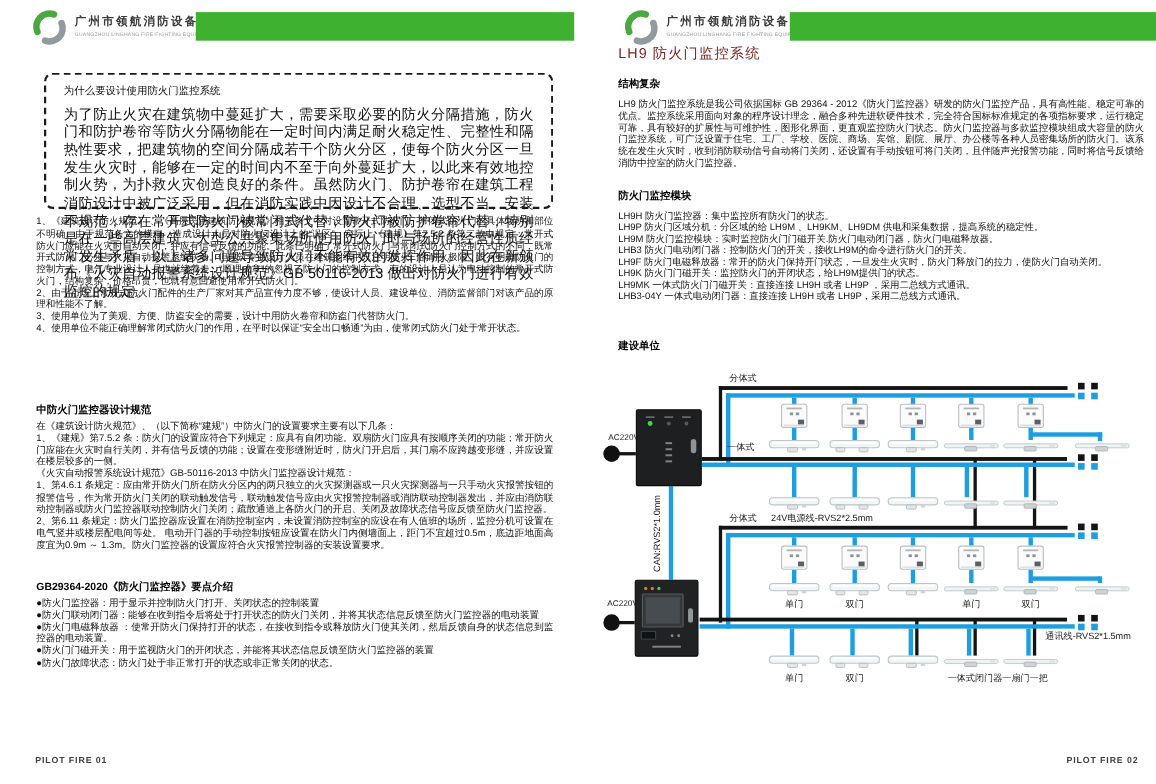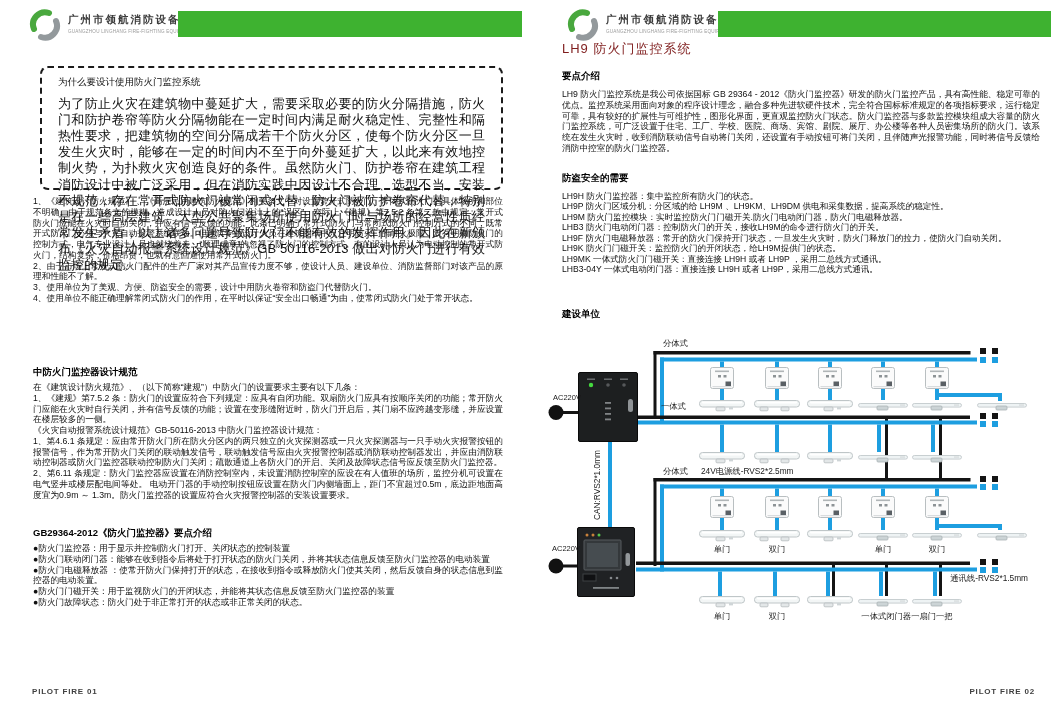--- a/index.html
+++ b/index.html
@@ -80,21 +80,21 @@
   <div class="sec" style="top:366px">
     <div class="sec-title">中防火门监控器设计规范</div>
     <div class="sec-body">在《建筑设计防火规范》、（以下简称“建规”）中防火门的设置要求主要有以下几条：
 1、《建规》第7.5.2 条：防火门的设置应符合下列规定：应具有自闭功能。双扇防火门应具有按顺序关闭的功能；常开防火门应能在火灾时自行关闭，并有信号反馈的功能；设置在变形缝附近时，防火门开启后，其门扇不应跨越变形缝，并应设置在楼层较多的一侧。
 《火灾自动报警系统设计规范》GB-50116-2013 中防火门监控器设计规范：
 1、第4.6.1 条规定：应由常开防火门所在防火分区内的两只独立的火灾探测器或一只火灾探测器与一只手动火灾报警按钮的报警信号，作为常开防火门关闭的联动触发信号，联动触发信号应由火灾报警控制器或消防联动控制器发出，并应由消防联动控制器或防火门监控器联动控制防火门关闭；疏散通道上各防火门的开启、关闭及故障状态信号应反馈至防火门监控器。
 2、第6.11 条规定：防火门监控器应设置在消防控制室内，未设置消防控制室的应设在有人值班的场所，监控分机可设置在电气竖井或楼层配电间等处。 电动开门器的手动控制按钮应设置在防火门内侧墙面上，距门不宜超过0.5m，底边距地面高度宜为0.9m ～ 1.3m。防火门监控器的设置应符合火灾报警控制器的安装设置要求。</div>
   </div>
 
   <div class="sec" style="top:527px">
-    <div class="sec-title">GB29364-2012《防火门监控器》要点介绍</div>
+    <div class="sec-title">GB29364-2020《防火门监控器》要点介绍</div>
     <div class="sec-body">●防火门监控器：用于显示并控制防火门打开、关闭状态的控制装置
 ●防火门联动闭门器：能够在收到指令后将处于打开状态的防火门关闭，并将其状态信息反馈至防火门监控器的电动装置
 ●防火门电磁释放器 ：使常开防火门保持打开的状态，在接收到指令或释放防火门使其关闭，然后反馈自身的状态信息到监控器的电动装置。
 ●防火门门磁开关：用于监视防火门的开闭状态，并能将其状态信息反馈至防火门监控器的装置
 ●防火门故障状态：防火门处于非正常打开的状态或非正常关闭的状态。</div>
   </div>
 
   <div class="foot" id="footL">PILOT FIRE 01</div>
 </div>
 
@@ -105,26 +105,26 @@
   </svg>
   <div class="co-block" style="left:80px">
     <div class="co-name">广州市领航消防设备有限公司</div>
     <div class="co-en">GUANGZHOU LINGHANG FIRE-FIGHTING EQUIPMENT CO.,LTD.</div>
   </div>
   <div class="greenbar" style="left:192px;width:333px;"></div>
 
   <div class="r-title">LH9 防火门监控系统</div>
 
   <div class="rsec" style="top:70px">
-    <div class="sec-title">要点介绍</div>
+    <div class="sec-title">结构复杂</div>
     <div class="sec-body" style="margin-top:6px">LH9 防火门监控系统是我公司依据国标 GB 29364 - 2012《防火门监控器》研发的防火门监控产品，具有高性能、稳定可靠的优点。监控系统采用面向对象的程序设计理念，融合多种先进软硬件技术，完全符合国标标准规定的各项指标要求，运行稳定可靠，具有较好的扩展性与可维护性，图形化界面，更直观监控防火门状态。防火门监控器与多款监控模块组成大容量的防火门监控系统，可广泛设置于住宅、工厂、学校、医院、商场、宾馆、剧院、展厅、办公楼等各种人员密集场所的防火门。该系统在发生火灾时，收到消防联动信号自动将门关闭，还设置有手动按钮可将门关闭，且伴随声光报警功能，同时将信号反馈给消防中控室的防火门监控器。</div>
   </div>
 
   <div class="rsec" style="top:172px">
-    <div class="sec-title">防盗安全的需要</div>
+    <div class="sec-title">防火门监控模块</div>
     <div class="rlist" style="margin-top:6px">LH9H 防火门监控器：集中监控所有防火门的状态。
 LH9P 防火门区域分机：分区域的给 LH9M 、LH9KM、LH9DM 供电和采集数据，提高系统的稳定性。
 LH9M 防火门监控模块：实时监控防火门门磁开关.防火门电动闭门器，防火门电磁释放器。
 LHB3 防火门电动闭门器：控制防火门的开关，接收LH9M的命令进行防火门的开关。
 LH9F 防火门电磁释放器：常开的防火门保持开门状态，一旦发生火灾时，防火门释放门的拉力，使防火门自动关闭。
 LH9K 防火门门磁开关：监控防火门的开闭状态，给LH9M提供门的状态。
 LH9MK 一体式防火门门磁开关：直接连接 LH9H 或者 LH9P ，采用二总线方式通讯。
 LHB3-04Y 一体式电动闭门器：直接连接 LH9H 或者 LH9P，采用二总线方式通讯。</div>
   </div>
 

